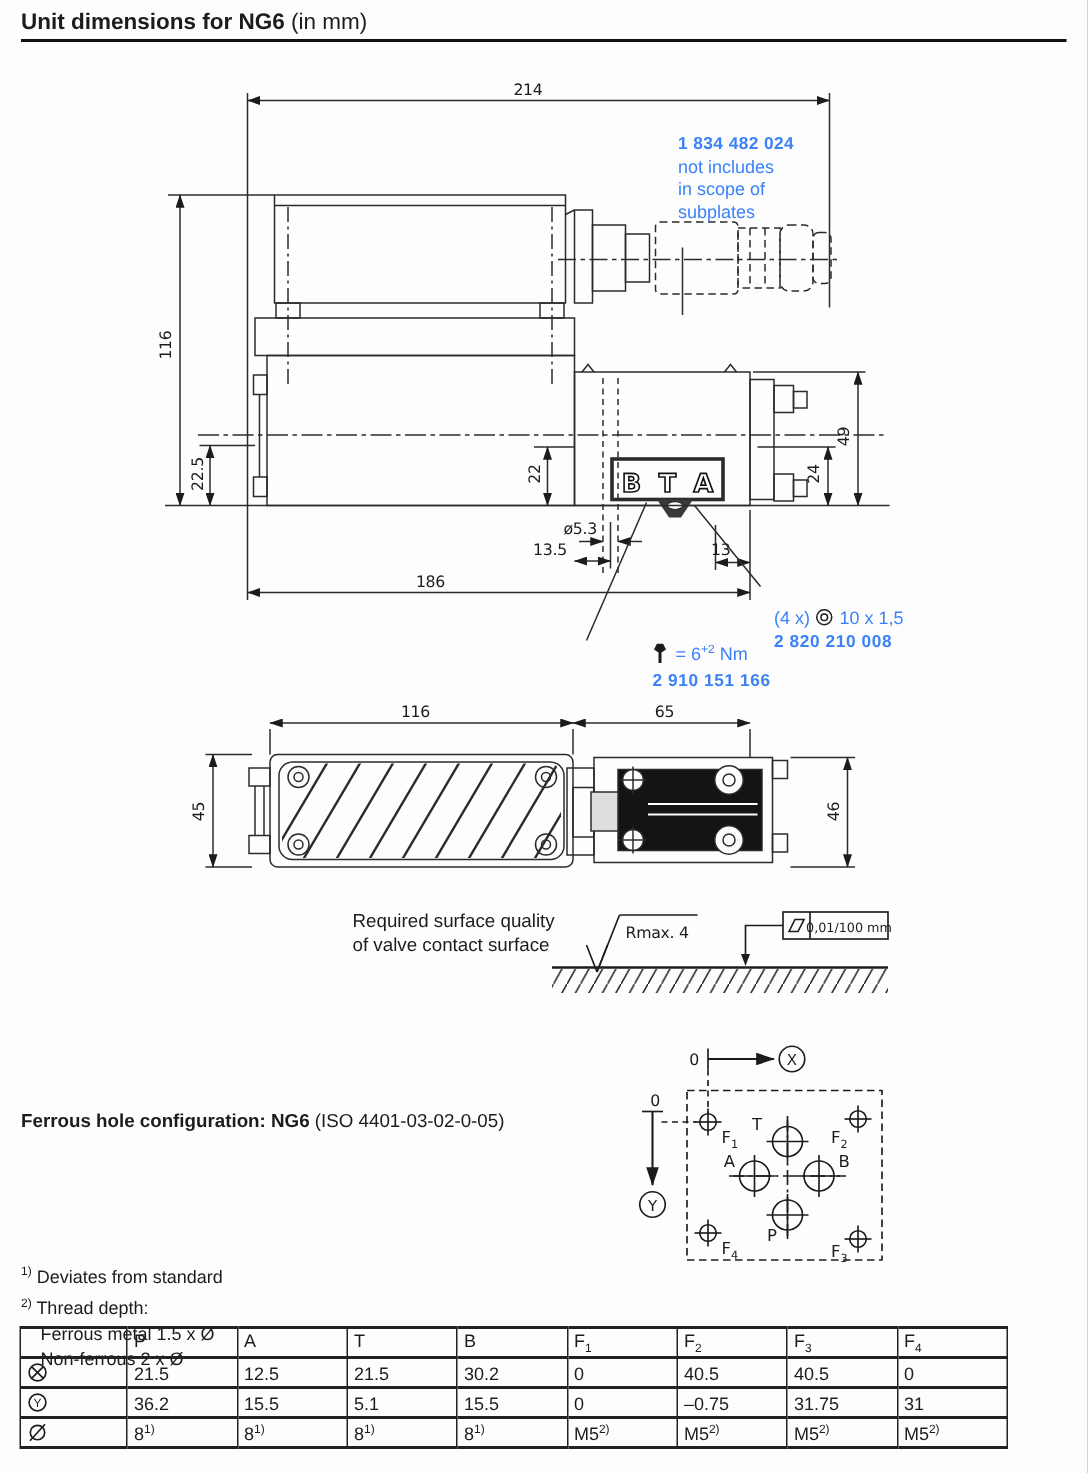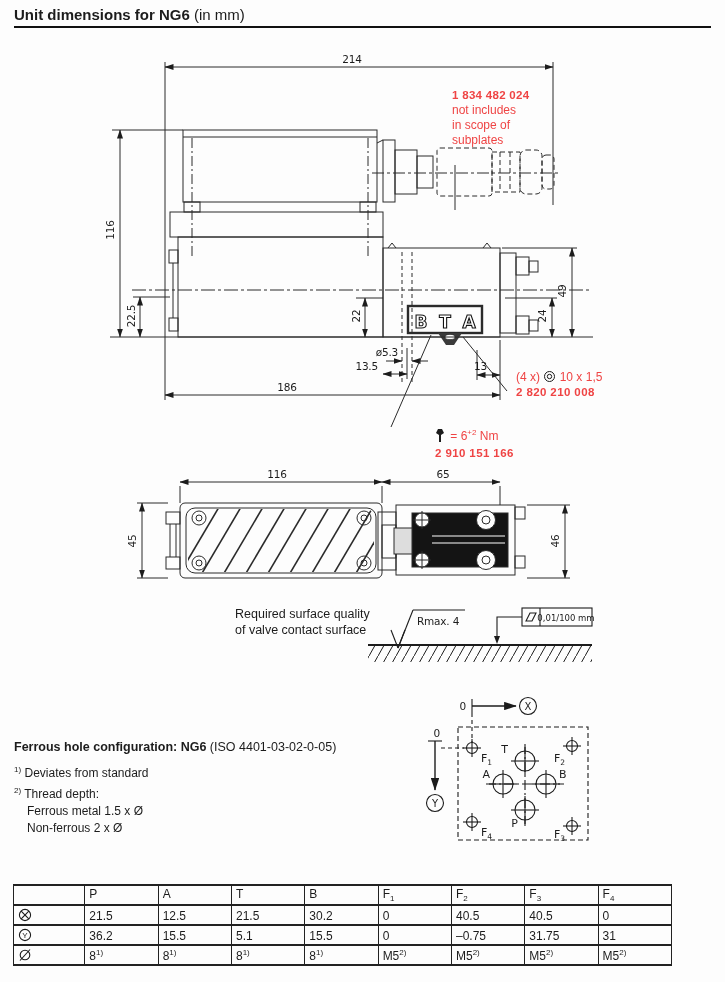--- a/index.html
+++ b/index.html
@@ -8,21 +8,21 @@
     font-family:"Liberation Sans",sans-serif;color:#1c1c1c;overflow:hidden;
     border-right:4px solid #737373;
   }
   .abs{position:absolute;}
   .title{left:14px;top:6px;font-size:15px;}
   .title b{font-weight:bold;}
   .title-rule{left:14px;top:26px;width:697px;height:2px;background:#111;}
   svg text{font-family:"DejaVu Sans",sans-serif;fill:#1c1c1c;}
   .dimtxt{font-size:10.5px;letter-spacing:-0.2px;}
   .porttxt{font-size:17px;font-weight:bold;fill:#fff;stroke:#111;stroke-width:1.1;}
-  .note{font-size:12px;line-height:15px;color:#ef4444;}
+  .note{font-size:12px;line-height:15px;color:#3b82f6;}
   .note b{font-size:11.5px;letter-spacing:.3px;}
   .partno{font-weight:bold;font-size:11.5px;letter-spacing:.4px;margin-top:28px;}
   .inline-icon{display:inline-block;vertical-align:-2px;}
   .caption{font-size:12.5px;line-height:16px;}
   .heading{font-size:12.5px;}
   .footnotes{font-size:12px;line-height:17px;}
   .footnotes sup{font-size:8px;}
   sup{font-size:8px;}
   
   .dim-table{border-collapse:collapse;table-layout:fixed;width:659px;font-size:12px;}
@@ -362,21 +362,21 @@
     </g>
   </svg>
 
   <div class="abs note" style="left:452px;top:88px;width:90px">
     <b>1 834 482 024</b><br>
     <span>not includes</span><br>
     <span>in scope of</span><br>
     <span>subplates</span>
   </div>
 
-  <div class="abs note" style="left:516px;top:370px">
+  <div class="abs note" style="left:516px;top:405px">
     <span>(4 x)</span>
     <svg class="inline-icon" width="13" height="13" viewBox="0 0 13 13">
       <circle cx="6.5" cy="6.5" r="5" fill="none" stroke="#1c1c1c"></circle>
       <circle cx="6.5" cy="6.5" r="2.2" fill="none" stroke="#1c1c1c"></circle>
     </svg>
     <span>10 x 1,5</span><br>
     <span class="partno">2 820 210 008</span>
   </div>
 
   <div class="abs note" style="left:393px;top:424px;width:230px">
@@ -393,21 +393,21 @@
 
   <div class="abs caption" style="left:235px;top:606px">
     <span>Required surface quality</span><br>
     <span>of valve contact surface</span>
   </div>
 
   <div class="abs heading" style="left:14px;top:740px">
     <b>Ferrous hole configuration: NG6</b><span> (ISO 4401-03-02-0-05)</span><br>
   </div>
 
-  <div class="abs footnotes" style="left:14px;top:761px">
+  <div class="abs footnotes" style="left:14px;top:839px">
     <div><sup>1)</sup> <span>Deviates from standard</span></div>
     <div><sup>2)</sup> <span>Thread depth:</span></div>
     <div style="padding-left:13px"><span>Ferrous metal 1.5 x Ø</span></div>
     <div style="padding-left:13px"><span>Non-ferrous 2 x Ø</span></div>
   </div>
 
   <table class="dim-table abs" style="left:13px;top:884px">
     <colgroup>
       <col class="c0">
         <col class="cn">

